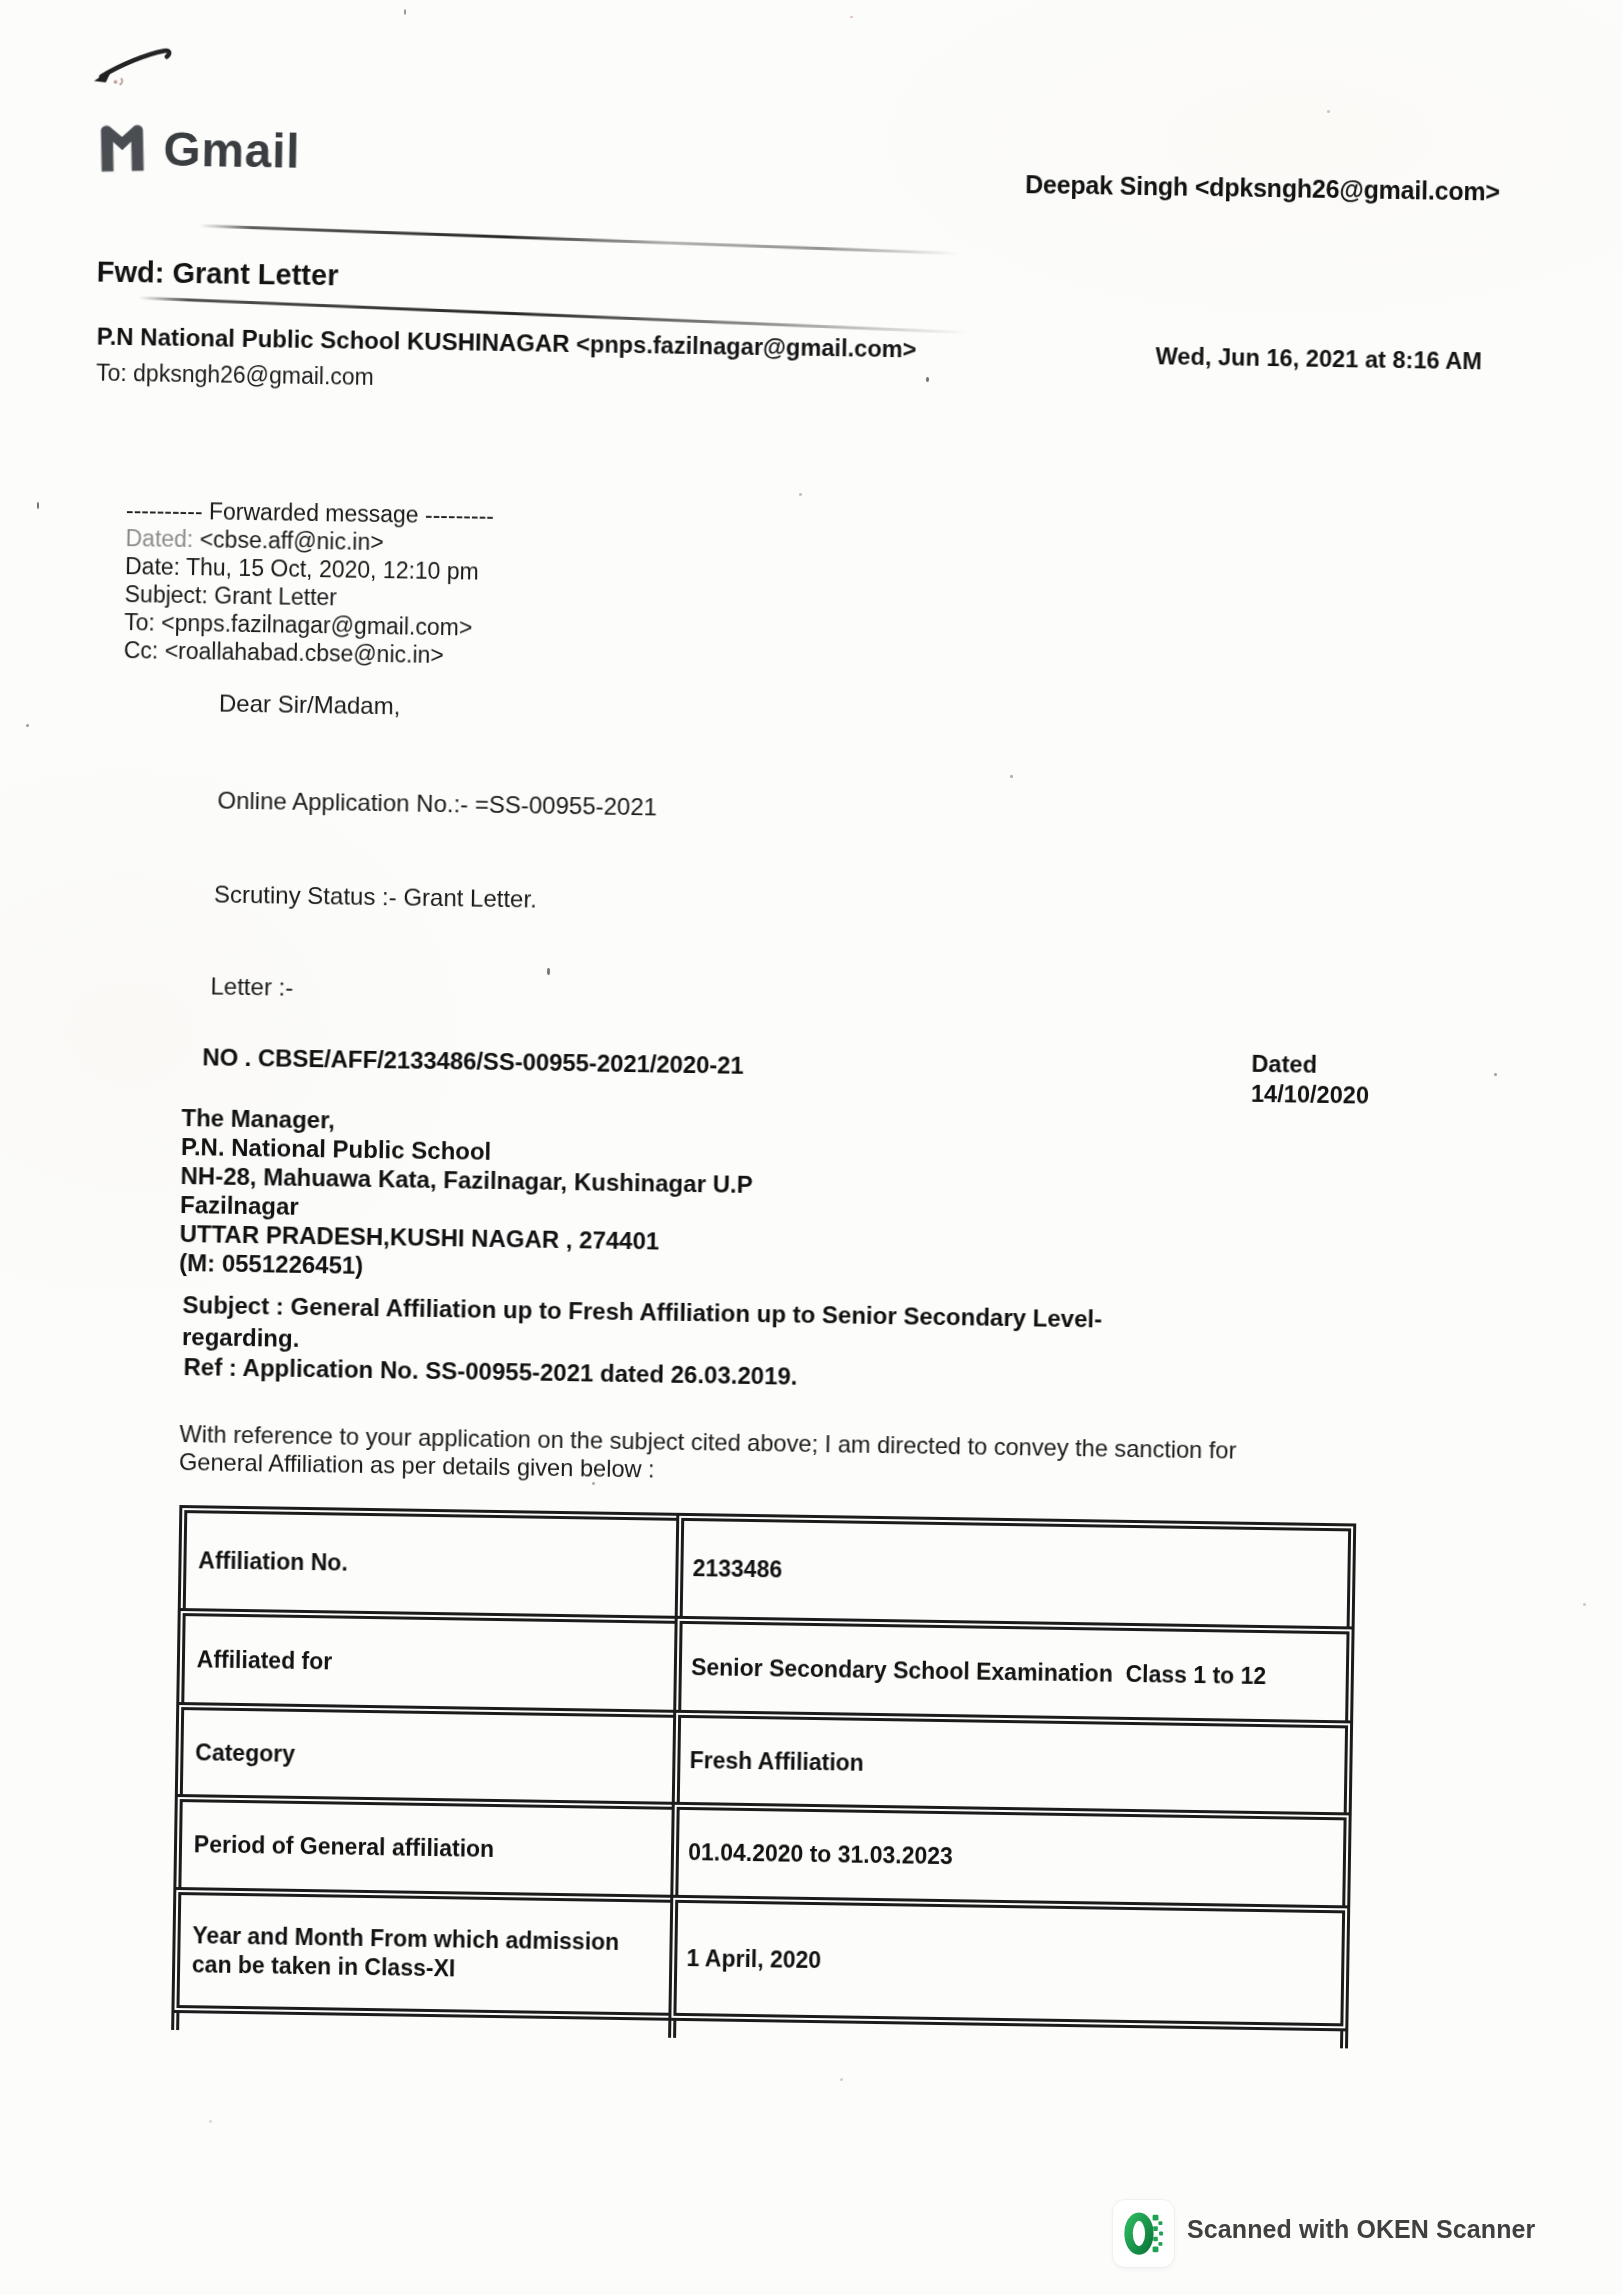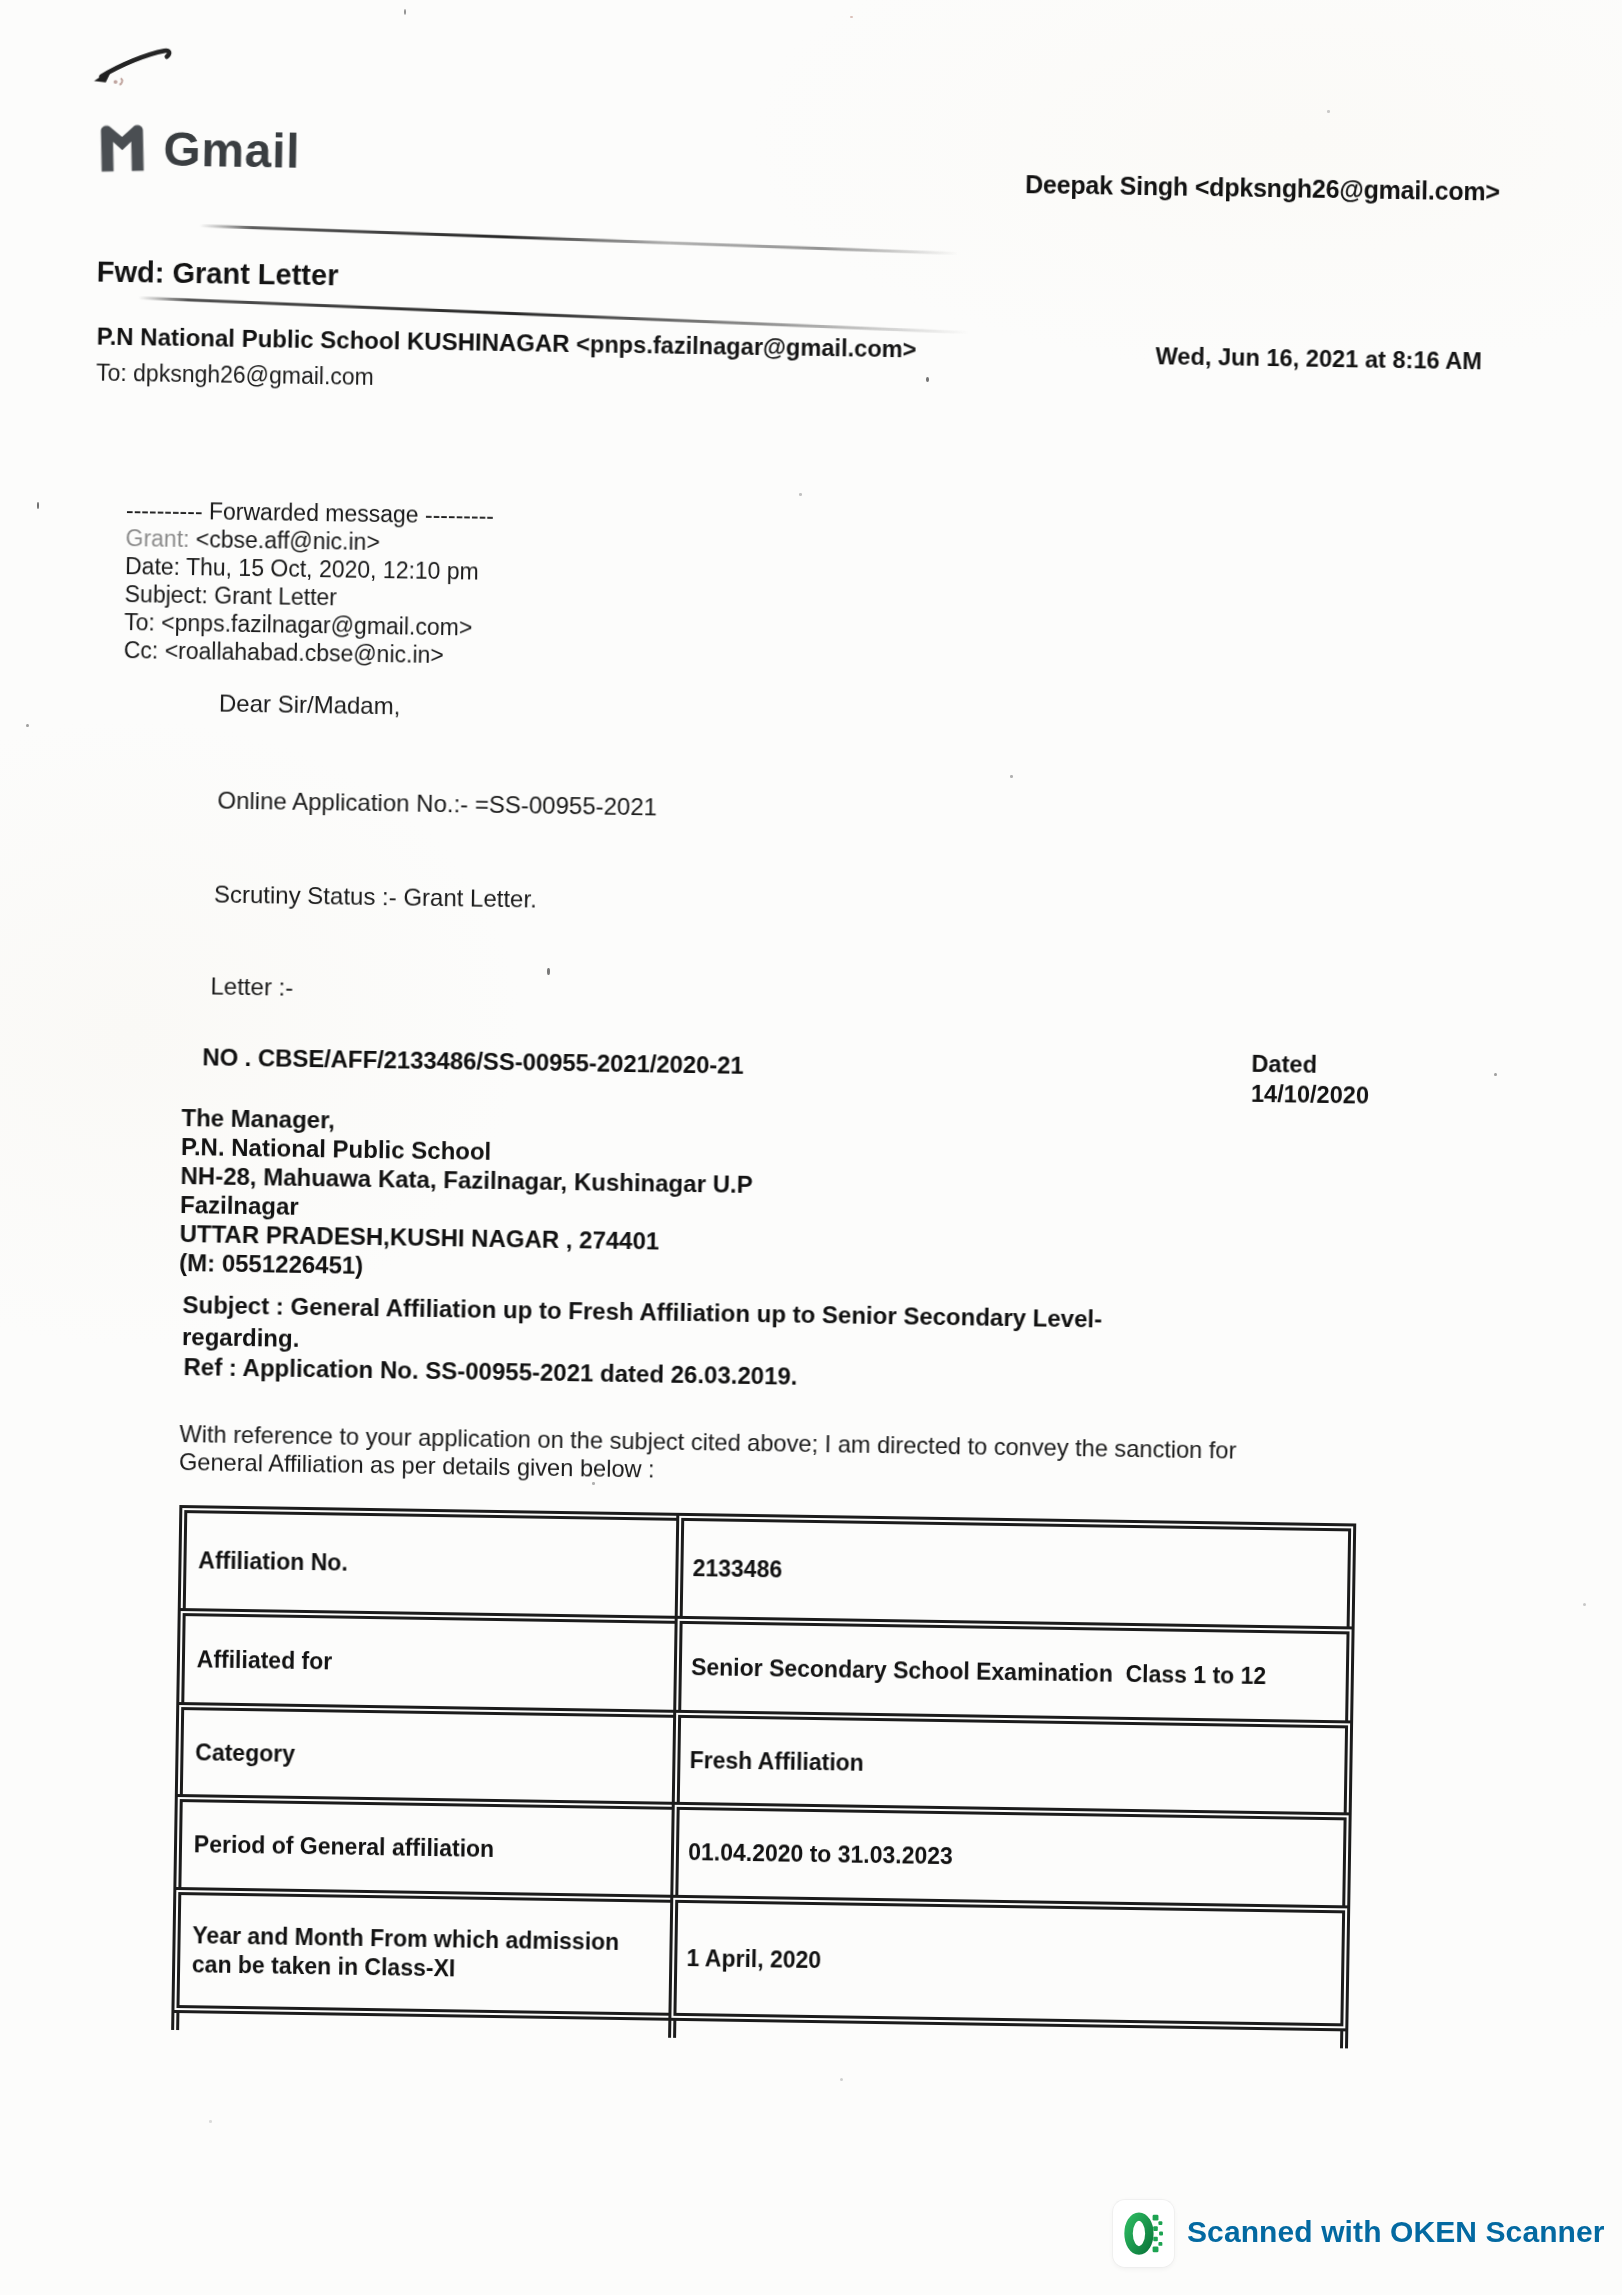--- a/index.html
+++ b/index.html
@@ -61,21 +61,21 @@
   .t-cell:last-child{border-right:8.5px double #1b1b1b;}
   .t-label{width:497px;}
   .t-value{width:680px;padding-left:9.2px;}
   .r1{height:103px;} .r2{height:94px;} .r3{height:92px;} .r4{height:93px;} .r5{height:126px;}
   .t-row.last .t-cell{border-bottom:8.5px double #1b1b1b;}
   .t-row.sliver .t-cell{height:17px;border-top:none;padding:0;}
 
   
   .oken-card{left:1113px;top:2200px;width:61px;height:67px;background:#fff;border-radius:11.8px;
     box-shadow:0 0 0 0.7px #ededed, 0 1.3px 5.2px rgba(0,0,0,.05);display:flex;align-items:center;justify-content:center;}
-  .oken-text{left:1187px;top:2215px;font-size:30px;font-weight:700;color:#0369a1;letter-spacing:0.1px;white-space:nowrap;}
+  .oken-text{left:1187px;top:2215px;font-size:25px;font-weight:700;color:#404040;letter-spacing:0.1px;white-space:nowrap;}
 
   .speck{position:absolute;border-radius:50%;}
 </style>
 </head>
 <body>
 
 <div class="scan-content">
 
   <svg class="abs" style="left:92px;top:33px;" width="124" height="59" viewBox="0 0 190 90">
     <path d="M16 64 C 44 46, 86 28, 112 23 C 120 21.5, 122 27, 116 32" fill="none" stroke="#242424" stroke-width="7" stroke-linecap="round"></path>
@@ -99,21 +99,21 @@
   <div class="abs rule rule2"></div>
 
   <div class="abs sender-block">
     <div><span class="sender-name">P.N National Public School KUSHINAGAR</span><span class="sender-email"> &lt;pnps.fazilnagar@gmail.com&gt;</span></div>
     <div class="to-line">To: dpksngh26@gmail.com</div>
   </div>
   <div class="abs date-line">Wed, Jun 16, 2021 at 8:16 AM</div>
 
   <div class="abs fwd-block">
     <div>---------- Forwarded message ---------</div>
-    <div><span class="from-label">Grant:</span><span> &lt;cbse.aff@nic.in&gt;</span></div>
+    <div><span class="from-label">Dated:</span><span> &lt;cbse.aff@nic.in&gt;</span></div>
     <div>Date: Thu, 15 Oct, 2020, 12:10 pm</div>
     <div>Subject: Grant Letter</div>
     <div>To: &lt;pnps.fazilnagar@gmail.com&gt;</div>
     <div>Cc: &lt;roallahabad.cbse@nic.in&gt;</div>
   </div>
 
   <div class="abs body-line b-dear">Dear Sir/Madam,</div>
   <div class="abs body-line b-online">Online Application No.:- =SS-00955-2021</div>
   <div class="abs body-line b-scrutiny">Scrutiny Status :- Grant Letter.</div>
   <div class="abs body-line b-letter">Letter :-</div>

